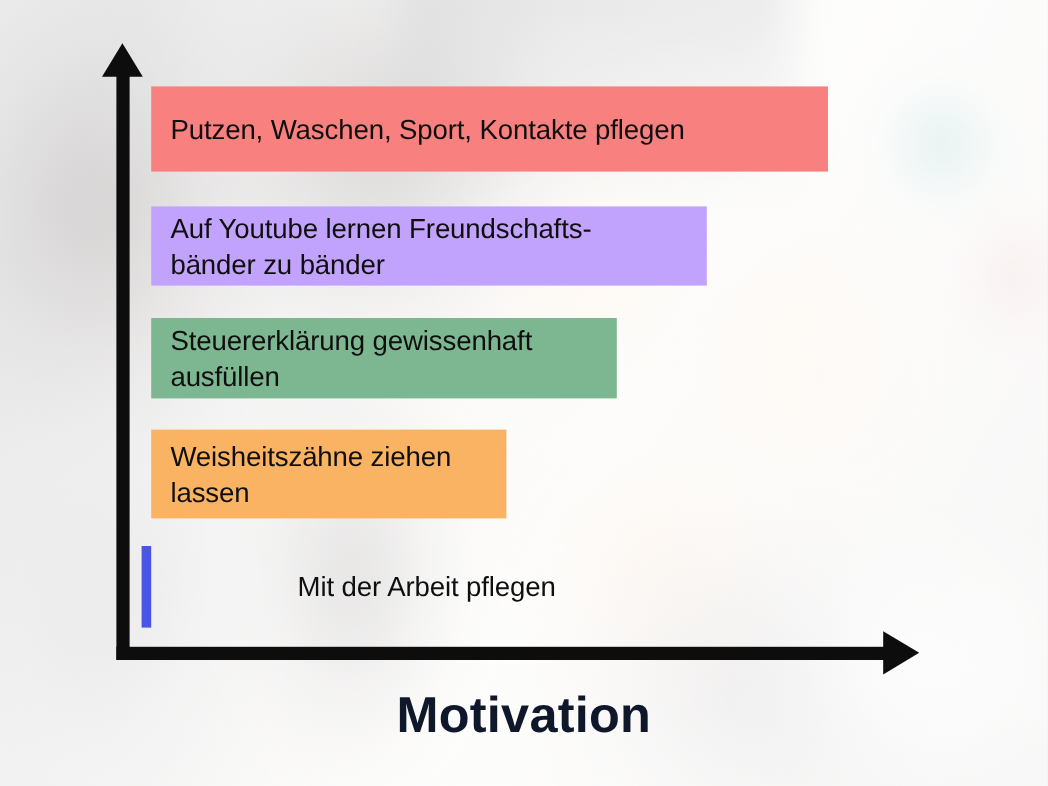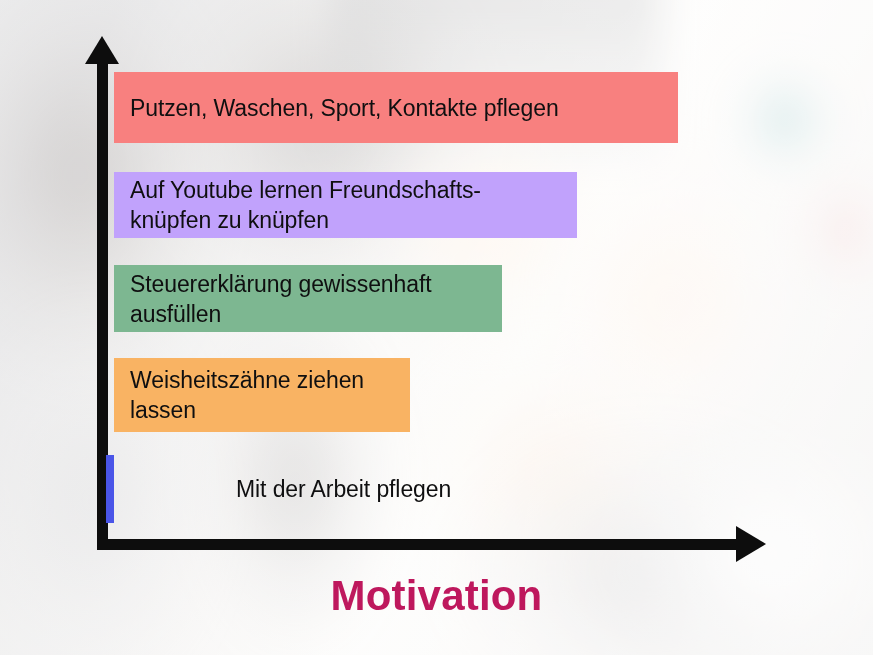--- a/index.html
+++ b/index.html
@@ -155,20 +155,21 @@
     border-bottom: 18px solid transparent;
     border-left: 30px solid #0d0d0d;
   }
 
   
   .bar {
     position: absolute;
     box-sizing: border-box;
     display: flex;
     align-items: center;
+    margin-left: 12px;
   }
   .bar-label {
     font-family: "Liberation Sans", sans-serif;
     font-size: 23px;
     line-height: 30px;
     color: #0f0f10;
     white-space: pre-line;
     padding-left: 16px;
     letter-spacing: -0.1px;
   }
@@ -181,21 +182,21 @@
   
   .axis-title {
     position: absolute;
     left: 0;
     top: 572px;
     width: 873px;
     text-align: center;
     font-family: "Liberation Sans", sans-serif;
     font-weight: bold;
     font-size: 42px;
-    color: #be185d;
+    color: #0f172a;
     letter-spacing: 0.2px;
   }
 </style>
 </head>
 <body>
 
 <div id="stage">
 
   <div class="bg-layer bg-base">
     <div class="bg-blob blob-hair"></div>
@@ -218,21 +219,21 @@
   <div class="axis-y-arrow"></div>
   <div class="axis-x-line"></div>
   <div class="axis-x-arrow"></div>
 
   <div class="bar" id="bar-0" style="left: 114px; top: 72px; width: 564px; height: 71px; background: rgb(248, 128, 127);">
     <div class="bar-label">Putzen, Waschen, Sport, Kontakte pflegen</div>
   </div>
 
   <div class="bar" id="bar-1" style="left: 114px; top: 172px; width: 463px; height: 66px; background: rgb(193, 162, 252);">
     <div class="bar-label">Auf Youtube lernen Freundschafts-
-knüpfen zu knüpfen</div>
+bänder zu bänder</div>
   </div>
 
   <div class="bar" id="bar-3" style="left: 114px; top: 358px; width: 296px; height: 74px; background: rgb(249, 179, 99);">
     <div class="bar-label">Weisheitszähne ziehen
 lassen</div>
   </div>
 
   <div class="bar" id="bar-2" style="left: 114px; top: 265px; width: 388px; height: 67px; background: rgb(125, 183, 145);">
     <div class="bar-label">Steuererklärung gewissenhaft
 ausfüllen</div>

